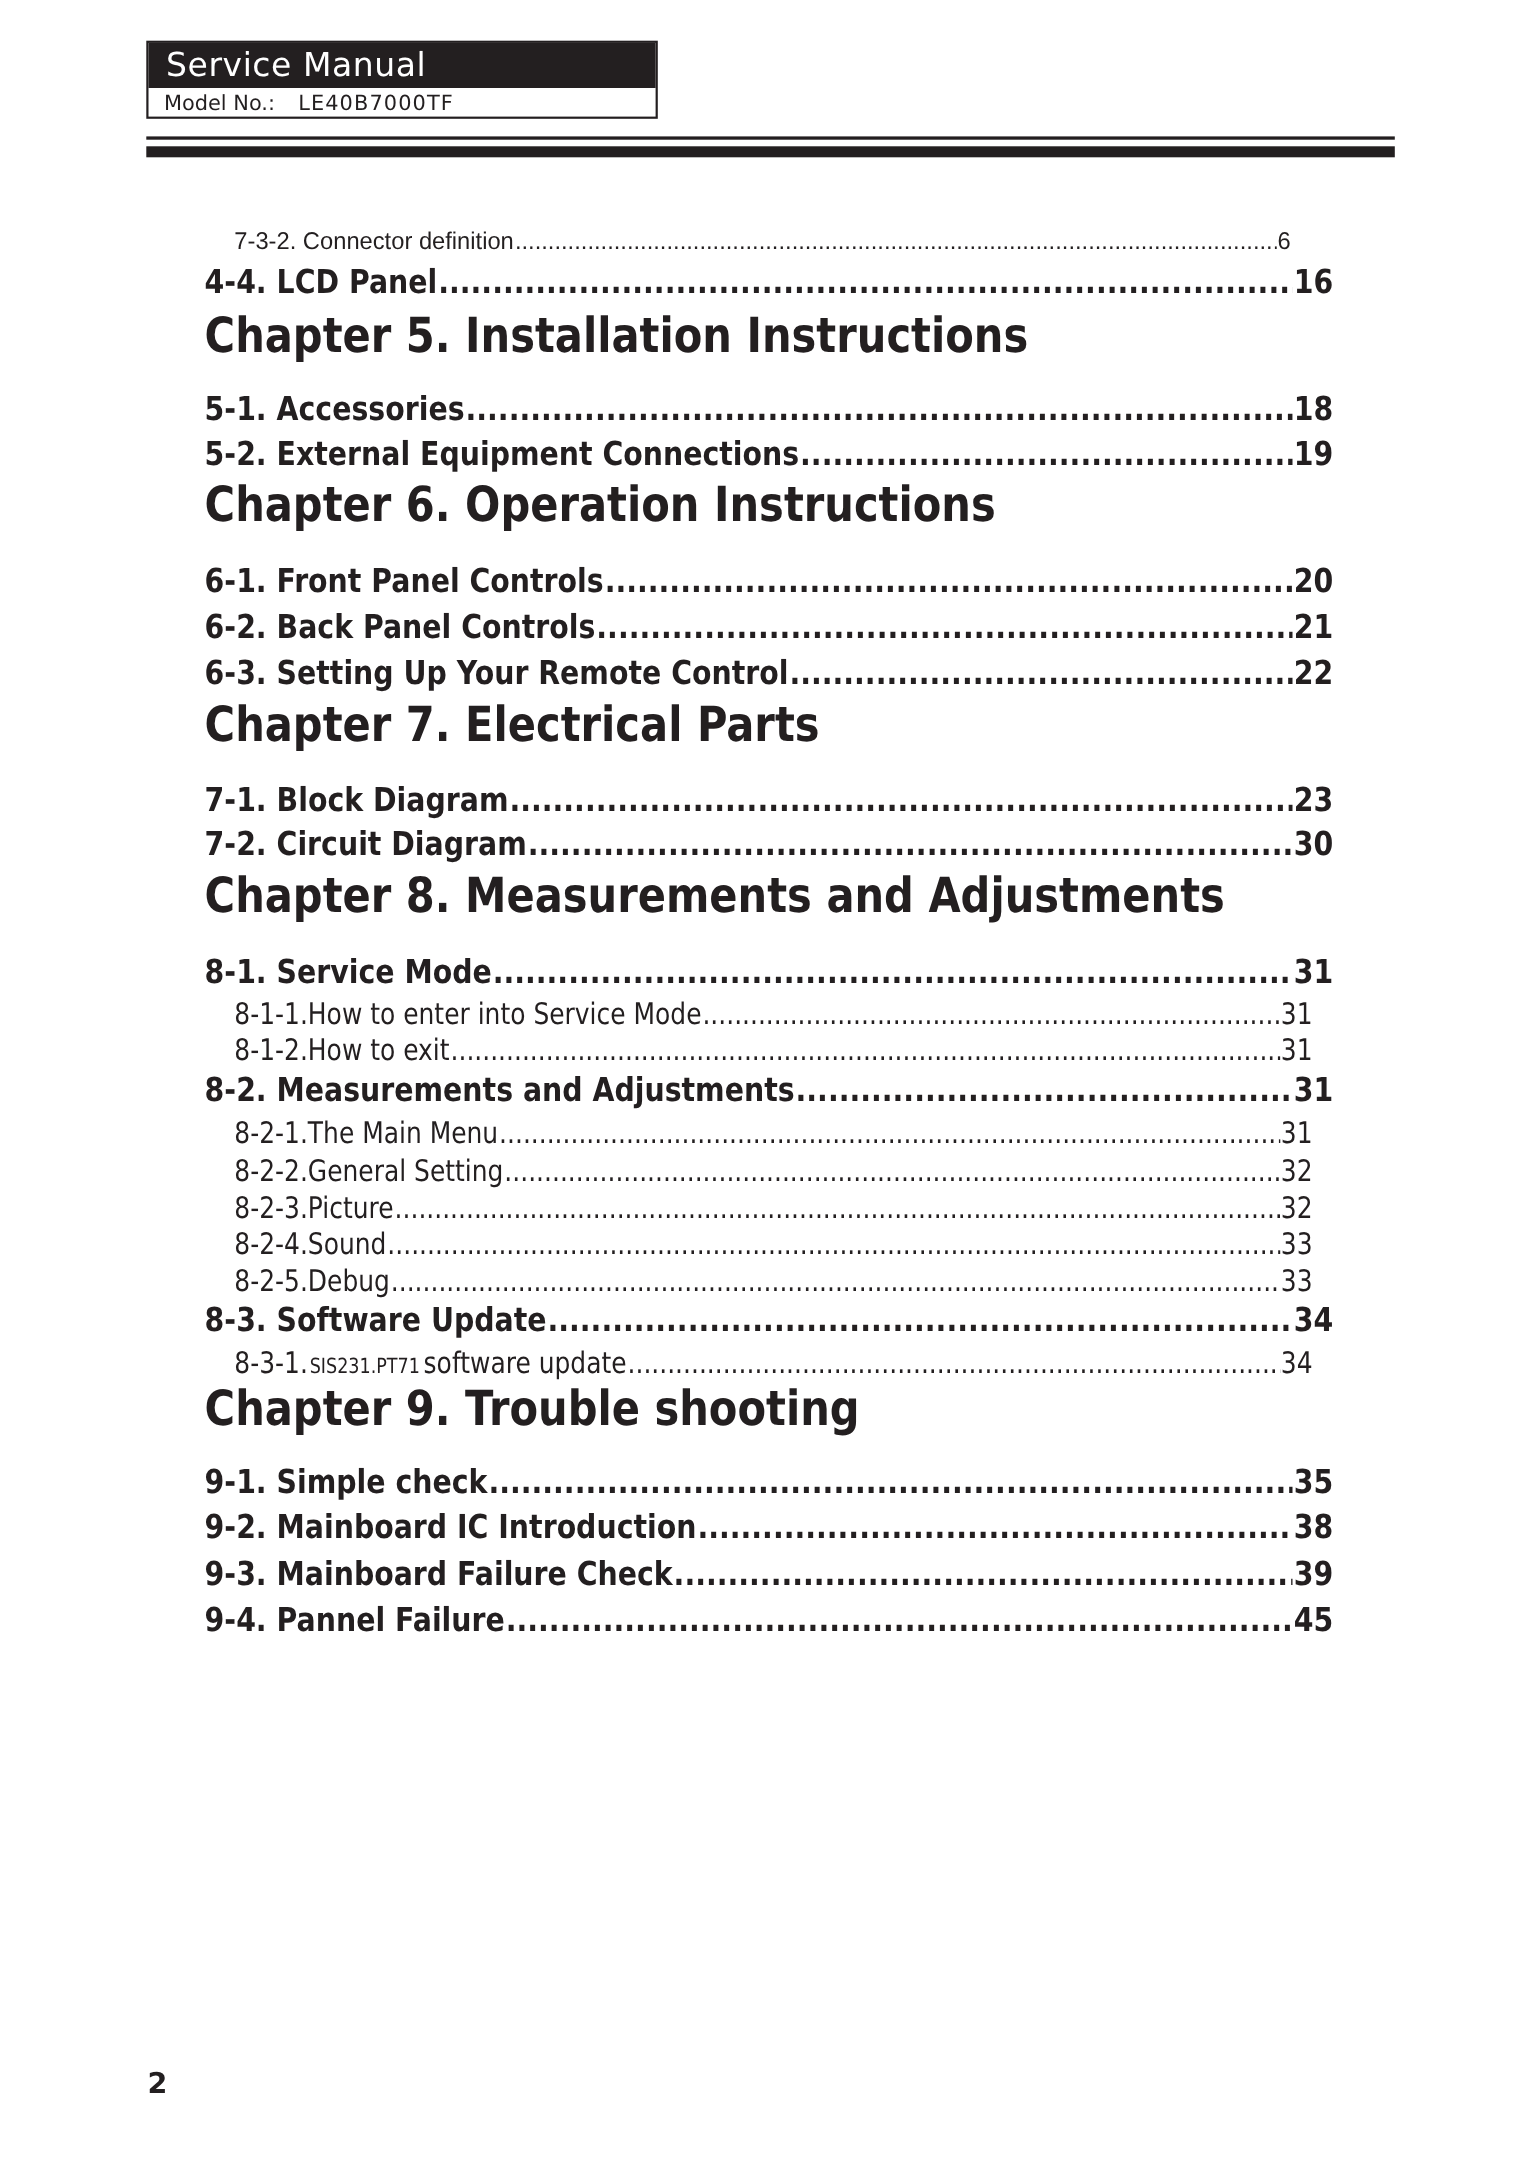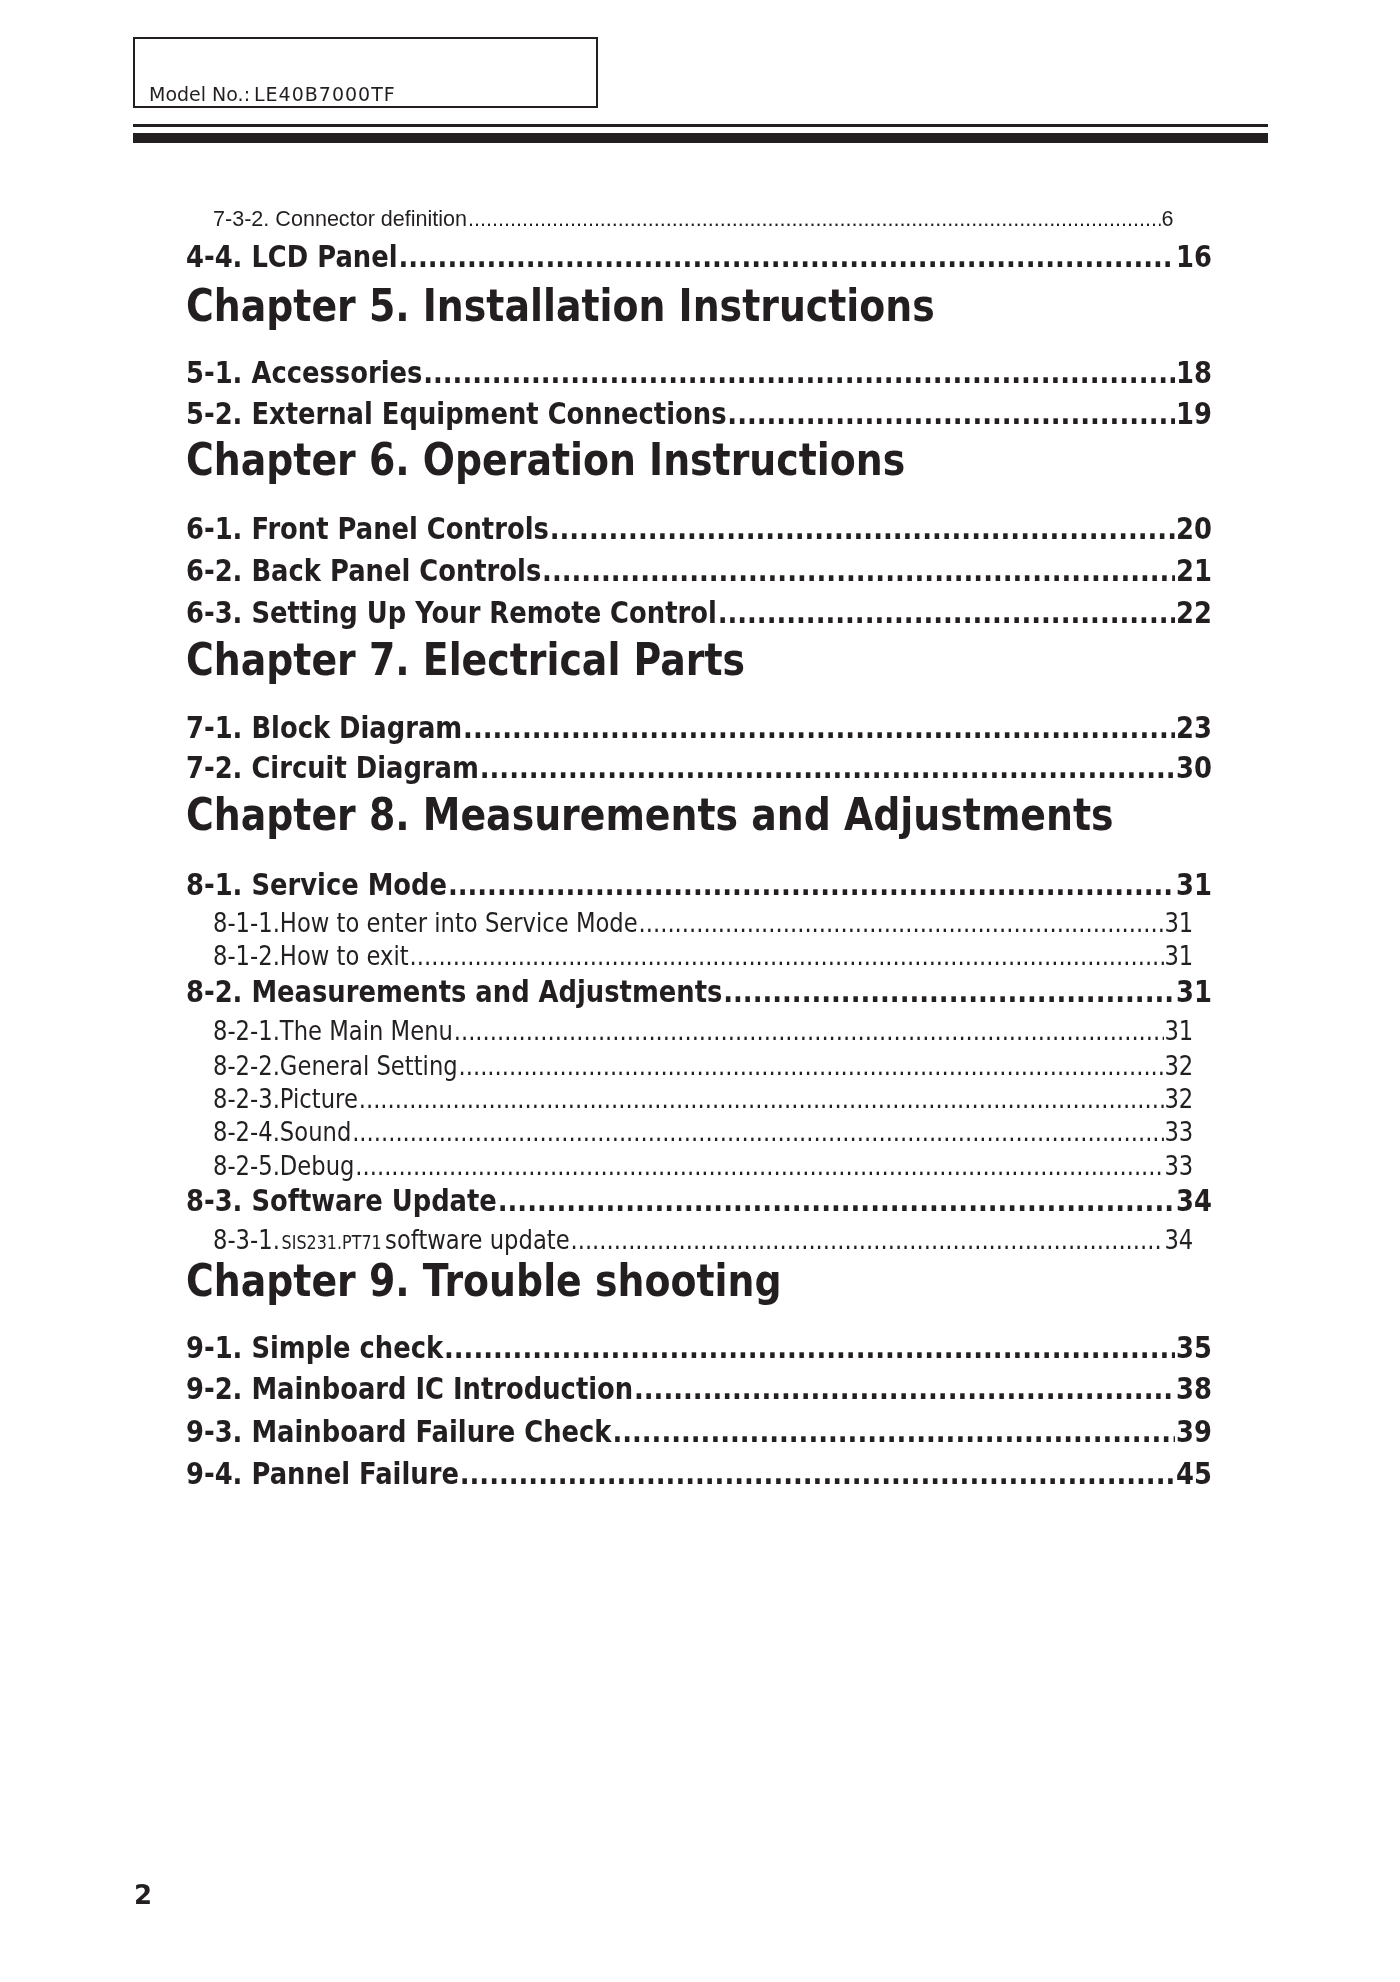--- a/index.html
+++ b/index.html
@@ -6,21 +6,21 @@
   body { width:1400px; height:1982px; position:relative; overflow:hidden;
          font-family:"DejaVu Sans", sans-serif; color:#231f20; }
   .hdr-box { position:absolute; left:133px; top:37px; width:465px; height:71px;
              border:2px solid #231f20; box-sizing:border-box; background:#fff; }
   .hdr-title { position:absolute; left:0; top:0; right:0; height:41px; background:#231f20;
                color:#fff; font-family:"DejaVu Sans", sans-serif; font-size:30px;
                line-height:41px; padding-left:16px; letter-spacing:0.5px; font-weight:normal; }
   .hdr-model { position:absolute; left:14px; top:42px; height:26px; line-height:26px;
                font-size:19px; white-space:nowrap; }
   .hdr-model .lbl { font-weight:normal; }
-  .hdr-model .val { font-weight:normal; margin-left:4px; letter-spacing:1px; }
+  .hdr-model .val { font-weight:normal; margin-left:21px; letter-spacing:1px; }
   .rule-thin { position:absolute; left:133px; width:1135px; top:124px; height:3px; background:#231f20; }
   .rule-thick { position:absolute; left:133px; width:1135px; top:133px; height:10px; background:#231f20; }
 
   .toc-line { position:absolute; display:flex; align-items:baseline; white-space:nowrap; }
   .toc-line .t { flex:0 0 auto; }
   .toc-line .d { flex:1 1 auto; overflow:hidden; margin:0 1px; letter-spacing:0; }
   .toc-line .d::after { content:"................................................................................................................................................................................................................................................................"; }
   .toc-line .p { flex:0 0 auto; }
 
   .lvl2 { left:186px; width:1026px; font-size:30px; font-weight:bold; transform:scaleX(0.86); transform-origin:left center; width:1193px; }
@@ -28,20 +28,21 @@
   .lvl3s { left:213px; font-size:22px; font-weight:normal; transform:scaleX(0.98); transform-origin:left center; width:980px; font-family:"Liberation Sans", sans-serif; }
   .chap { position:absolute; left:186px; font-size:44px; font-weight:bold; white-space:nowrap;
           transform:scaleX(0.86); transform-origin:left center; }
   .tiny { font-size:19px; margin:0 4px 0 2px; }
   .pagenum { position:absolute; left:134px; top:1880px; font-size:26px; font-weight:bold; }
 </style>
 </head>
 <body>
 
 <div class="hdr-box">
+  <div class="hdr-title">Service Manual</div>
   <div class="hdr-model">
     <span class="lbl">Model No.:</span><span class="val">LE40B7000TF</span>
   </div>
 </div>
 <div class="rule-thin"></div>
 <div class="rule-thick"></div>
 
 <div id="toc">
     <div class="toc-line lvl3s" style="top: 206.36px;">
       <span class="t"><span>7-3-2.</span> <span>Connector definition</span></span>

